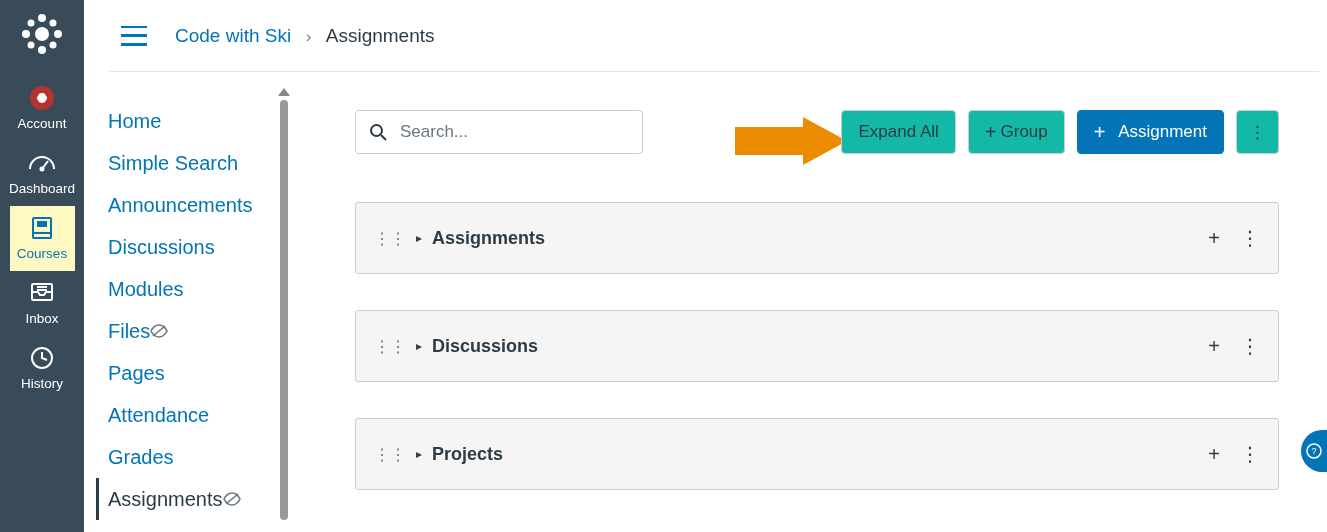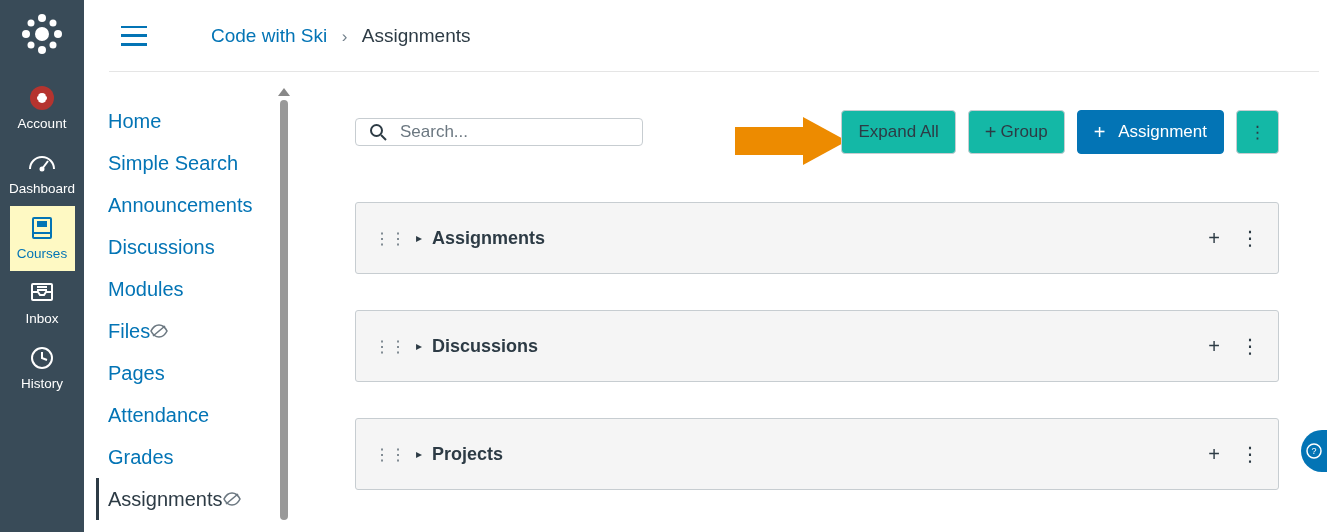--- a/index.html
+++ b/index.html
@@ -18,32 +18,32 @@
 .course-nav .item { display: flex; align-items: center; justify-content: flex-start; height: 42px; font-size: 20px; color: #0374b5; cursor: pointer; padding-right: 20px; }
 .course-nav .item.active { color: #2d3b45; font-weight: 400; border-left: 3px solid #2d3b45; margin-left: -12px; padding-left: 9px; }
 .course-nav .hidden-icon { color: #6b7780; }
 
 
 .scroll-hint { position: absolute; left: 278px; top: 88px; width: 10px; height: 440px; }
 .scroll-hint .arrow-up { width: 0; height: 0; border-left: 6px solid transparent; border-right: 6px solid transparent; border-bottom: 8px solid #888; }
 .scroll-hint .track { width: 8px; height: 420px; background: #999; border-radius: 4px; margin-top: 4px; margin-left: 2px; }
 
 
-.top-bar { position: absolute; left: 109px; top: 0; right: 8px; height: 72px; display: flex; align-items: center; border-bottom: 1px solid #e5e5e5; padding-left: 12px; gap: 36px; }
+.top-bar { position: absolute; left: 109px; top: 0; right: 8px; height: 72px; display: flex; align-items: center; border-bottom: 1px solid #e5e5e5; padding-left: 12px; }
 .hamburger { width: 26px; height: 20px; display: flex; flex-direction: column; justify-content: space-between; cursor: pointer; margin-right: 28px; }
 .hamburger span { display: block; height: 2.5px; background: #0374b5; width: 100%; }
 .breadcrumb a { color: #0374b5; text-decoration: none; font-size: 19px; }
 .breadcrumb .sep { color: #73818c; margin: 0 10px; font-size: 17px; }
 .breadcrumb .current { color: #2d3b45; font-size: 19px; }
 
 
 .main { position: absolute; left: 355px; top: 110px; right: 48px; }
 .toolbar { display: flex; align-items: center; gap: 12px; margin-bottom: 48px; }
 .search-box { position: relative; width: 288px; }
-.search-box input { width: 100%; height: 28px; border: 1px solid #c7cdd1; border-radius: 4px; padding-left: 44px; font-size: 17px; color: #2d3b45; }
+.search-box input { width: 100%; height: 44px; border: 1px solid #c7cdd1; border-radius: 4px; padding-left: 44px; font-size: 17px; color: #2d3b45; }
 .search-box input::placeholder { color: #6b7780; }
 .search-box .search-icon { position: absolute; left: 14px; top: 50%; transform: translateY(-50%); color: #2d3b45; }
 .toolbar .spacer { flex: 1; }
 .btn { height: 44px; border-radius: 4px; border: 1px solid #c7cdd1; background: #14b8a6; padding: 0 16px; font-size: 17px; color: #2d3b45; cursor: pointer; display: flex; align-items: center; gap: 4px; }
 .btn.primary { background: #0374b5; border-color: #0374b5; color: #fff; }
 .btn.icon-only { padding: 0 12px; }
 .btn .plus { font-size: 20px; line-height: 1; }
 
 
 .annot-arrow { position: absolute; left: 735px; top: 117px; width: 115px; height: 48px; }

